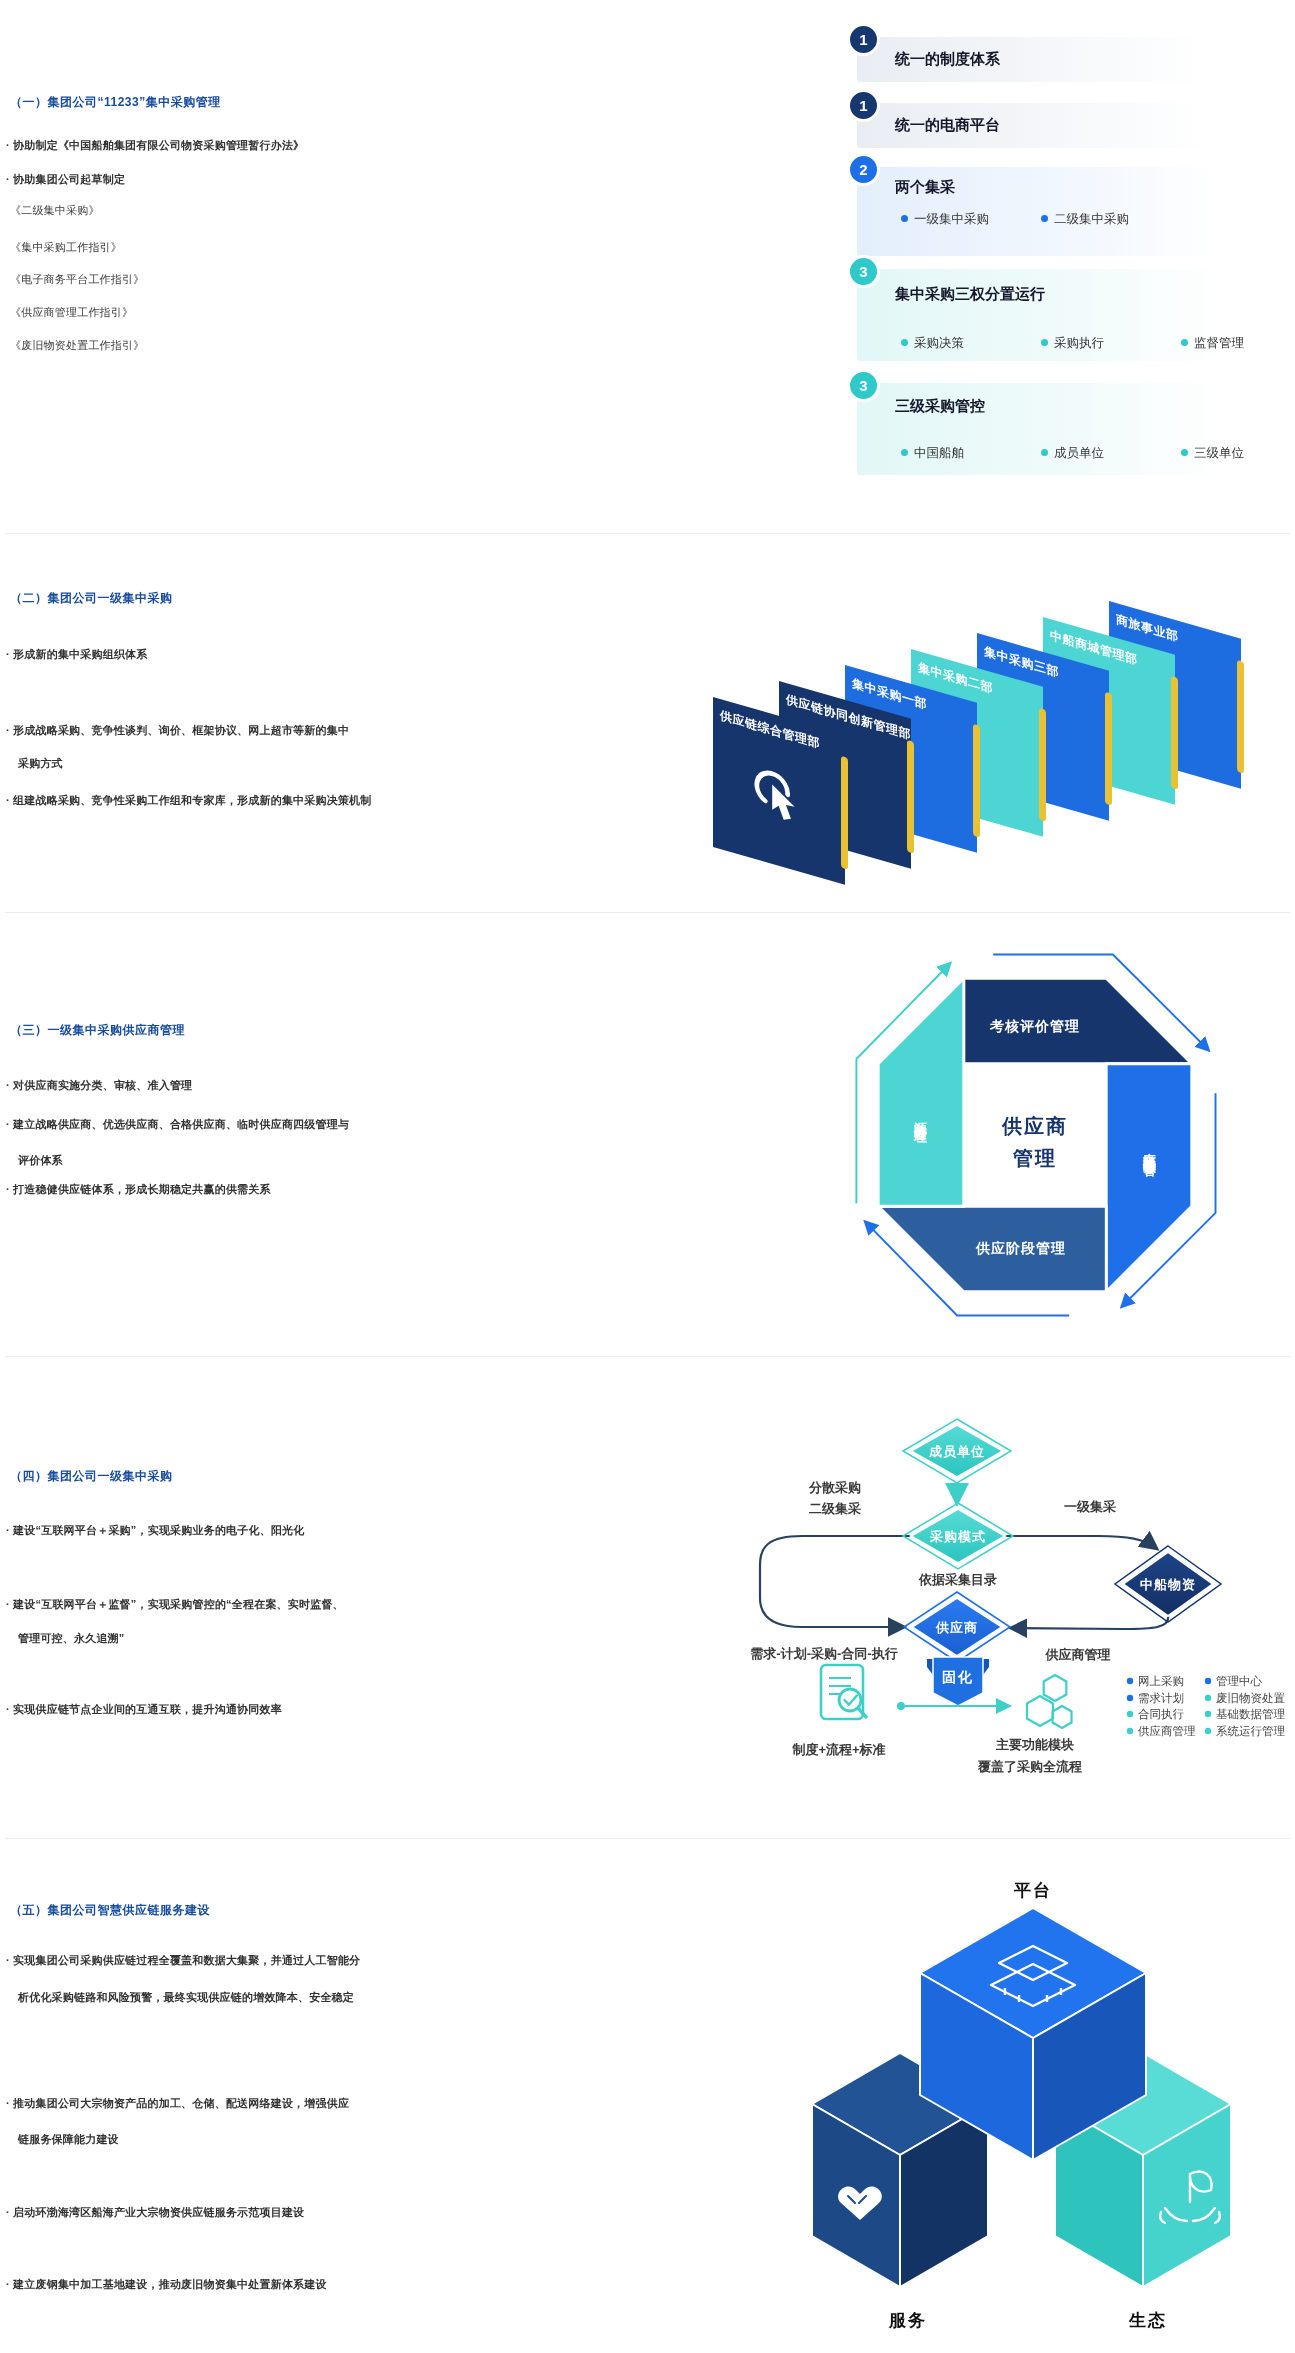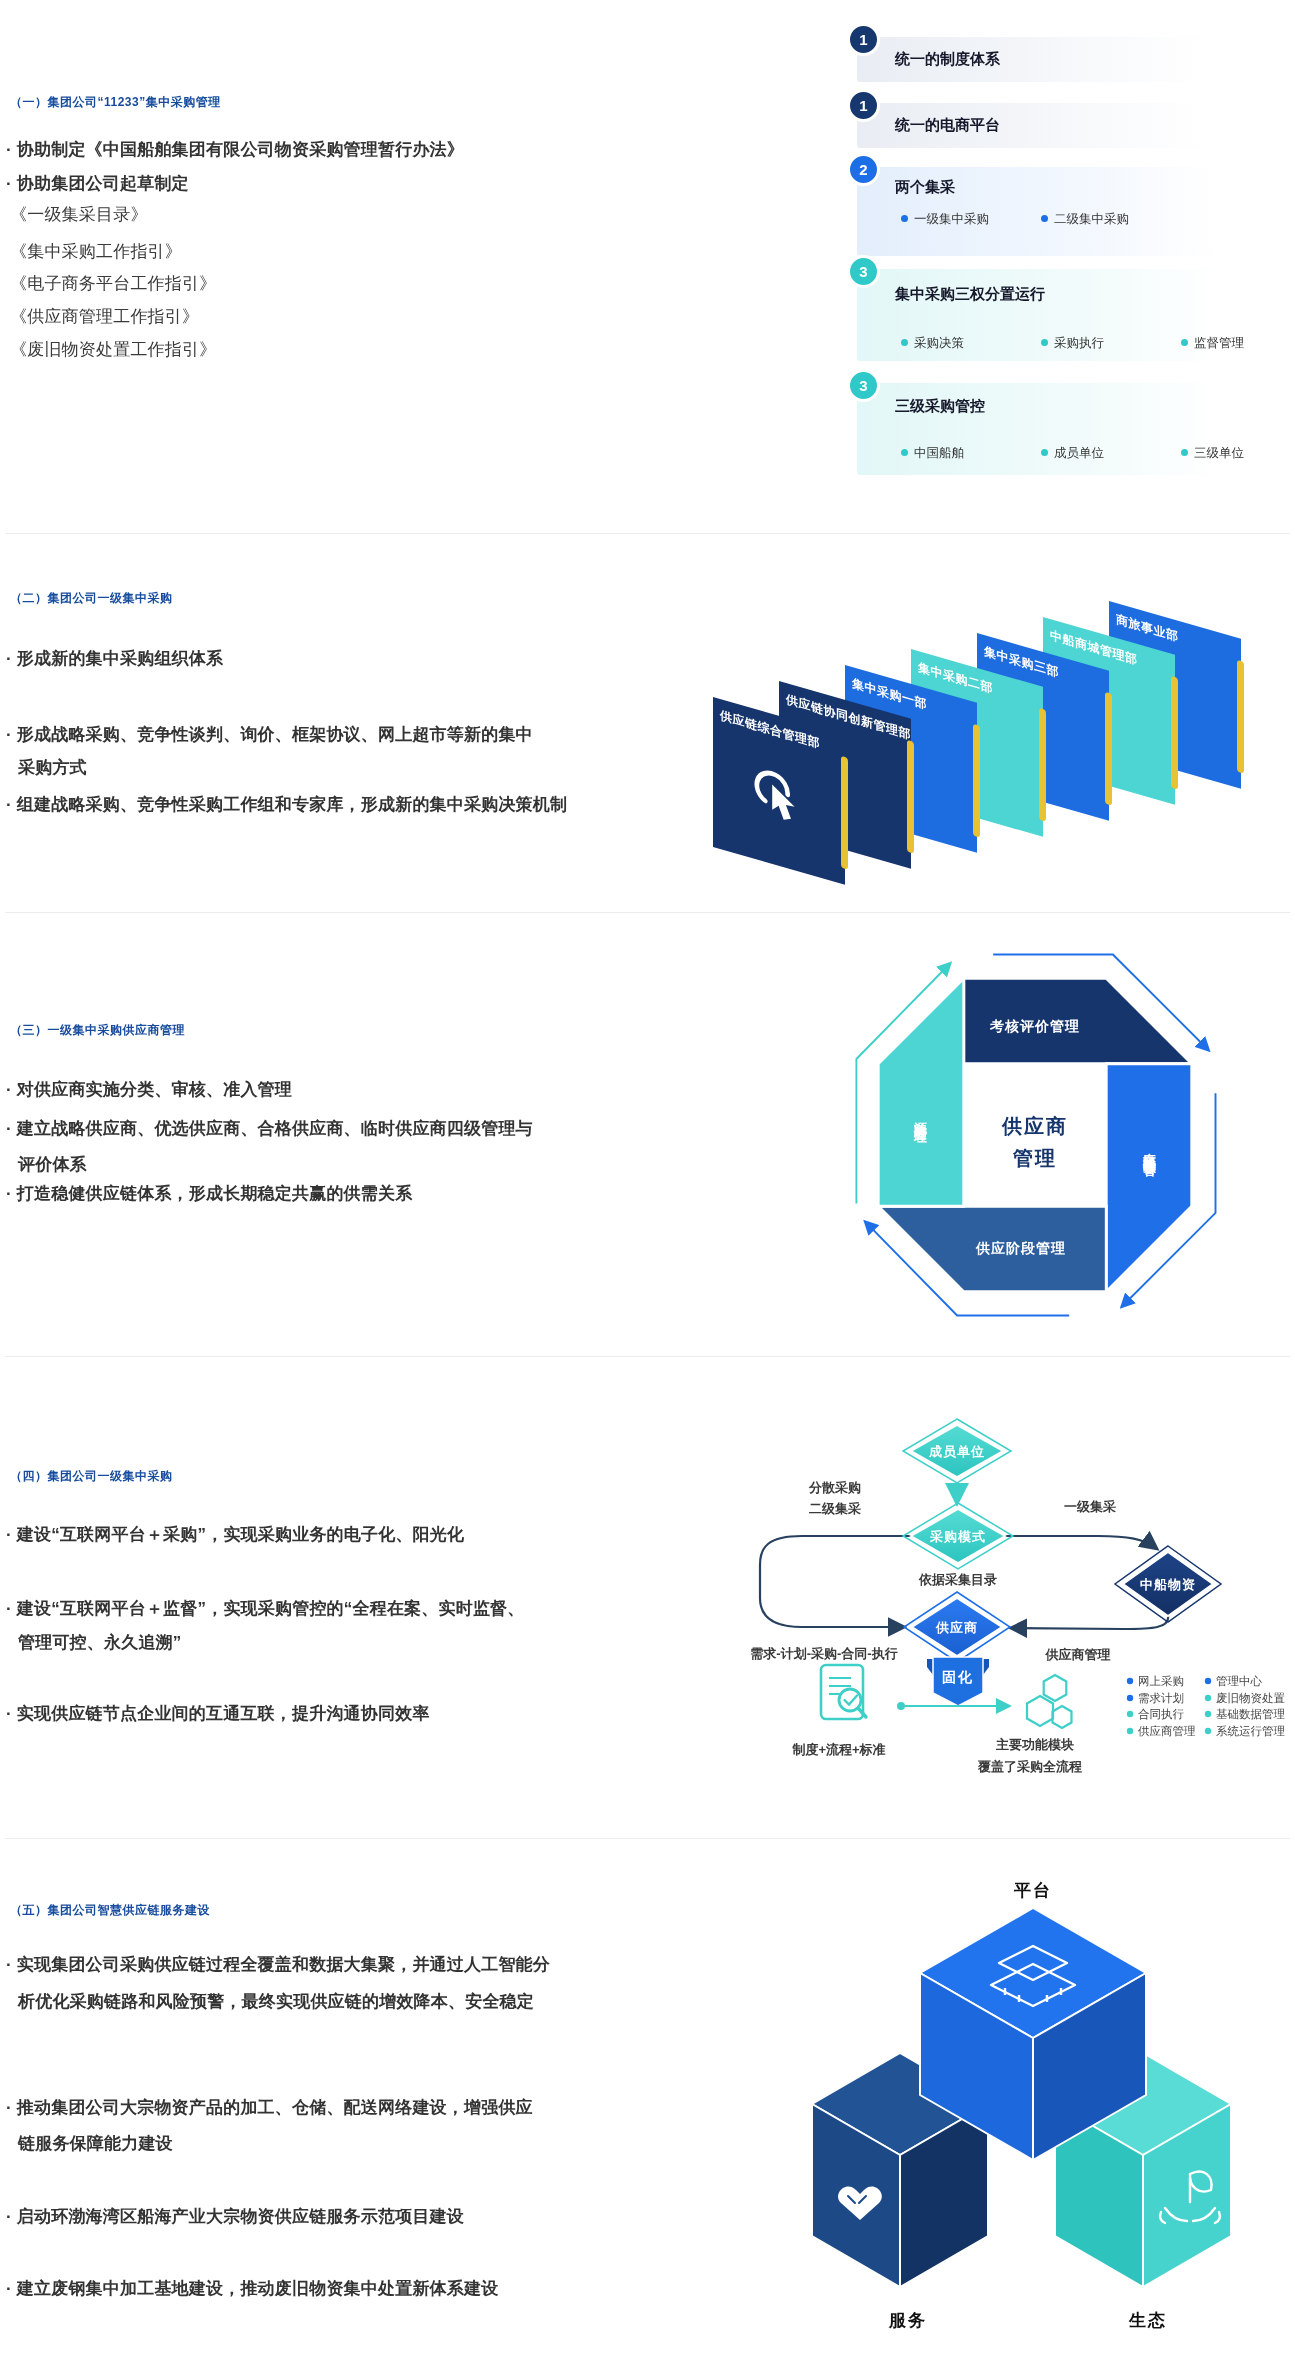--- a/index.html
+++ b/index.html
@@ -1,20 +1,20 @@
 <!DOCTYPE html>
 <html><head>
 <meta charset="utf-8">
 <style>
   html,body{margin:0;padding:0;}
   body{width:1295px;height:2353px;position:relative;background:#fff;
        font-family:"Liberation Sans","DejaVu Sans",sans-serif;overflow:hidden;}
   .abs{position:absolute;}
   .sec-title{position:absolute;left:10px;font-size:12px;font-weight:700;color:#164b9d;letter-spacing:.5px;white-space:nowrap;}
-  .tline{position:absolute;left:6px;font-size:17px;font-weight:600;color:#333;white-space:nowrap;letter-spacing:.2px;}
+  .tline{position:absolute;left:6px;font-size:11px;font-weight:600;color:#333;white-space:nowrap;letter-spacing:.2px;}
   .tline.reg{font-weight:400;color:#3a3a3a;left:10px;}
   .tline.indent{left:18px;text-align:right;}
   .divider{position:absolute;left:5px;width:1285px;height:1px;background:#ececec;}
   
   .itemrow{position:absolute;left:857px;width:415px;border-radius:3px;}
   .bg-gray{background:linear-gradient(90deg,#e9edf3 0%,#f7f9fb 55%,rgba(255,255,255,0) 85%);}
   .bg-blue{background:linear-gradient(90deg,#e3eefc 0%,#f3f8fe 55%,rgba(255,255,255,0) 88%);}
   .bg-teal{background:linear-gradient(90deg,#e2f7f7 0%,#f2fbfb 55%,rgba(255,255,255,0) 88%);}
   .itemnum{position:absolute;left:-10px;top:-14px;width:33px;height:33px;border-radius:50%;
            border:3px solid #fff;color:#fff;font-size:15px;font-weight:700;
@@ -41,21 +41,21 @@
   .cubelbl{font-size:17px;font-weight:700;fill:#111;letter-spacing:2px;}
 </style>
 </head>
 <body>
 
 <div class="page abs" style="inset:0;">
 
   <h2 class="sec-title" style="top:84px;">（一）集团公司“11233”集中采购管理</h2>
   <div class="tline" style="top:138px;">· 协助制定《中国船舶集团有限公司物资采购管理暂行办法》</div>
   <div class="tline" style="top:172px;">· 协助集团公司起草制定</div>
-  <div class="tline reg" style="top:203px;">《一级集采目录》</div>
+  <div class="tline reg" style="top:203px;">《二级集中采购》</div>
   <div class="tline reg" style="top:240px;">《集中采购工作指引》</div>
   <div class="tline reg" style="top:272px;">《电子商务平台工作指引》</div>
   <div class="tline reg" style="top:305px;">《供应商管理工作指引》</div>
   <div class="tline reg" style="top:338px;">《废旧物资处置工作指引》</div>
 
   <div class="itemrow bg-gray" style="top:37px;height:45px;">
     <div class="itemnum c-navy">1</div>
     <div class="itemlabel" style="top:13px;">统一的制度体系</div>
   </div>
   <div class="itemrow bg-gray" style="top:103px;height:45px;">

